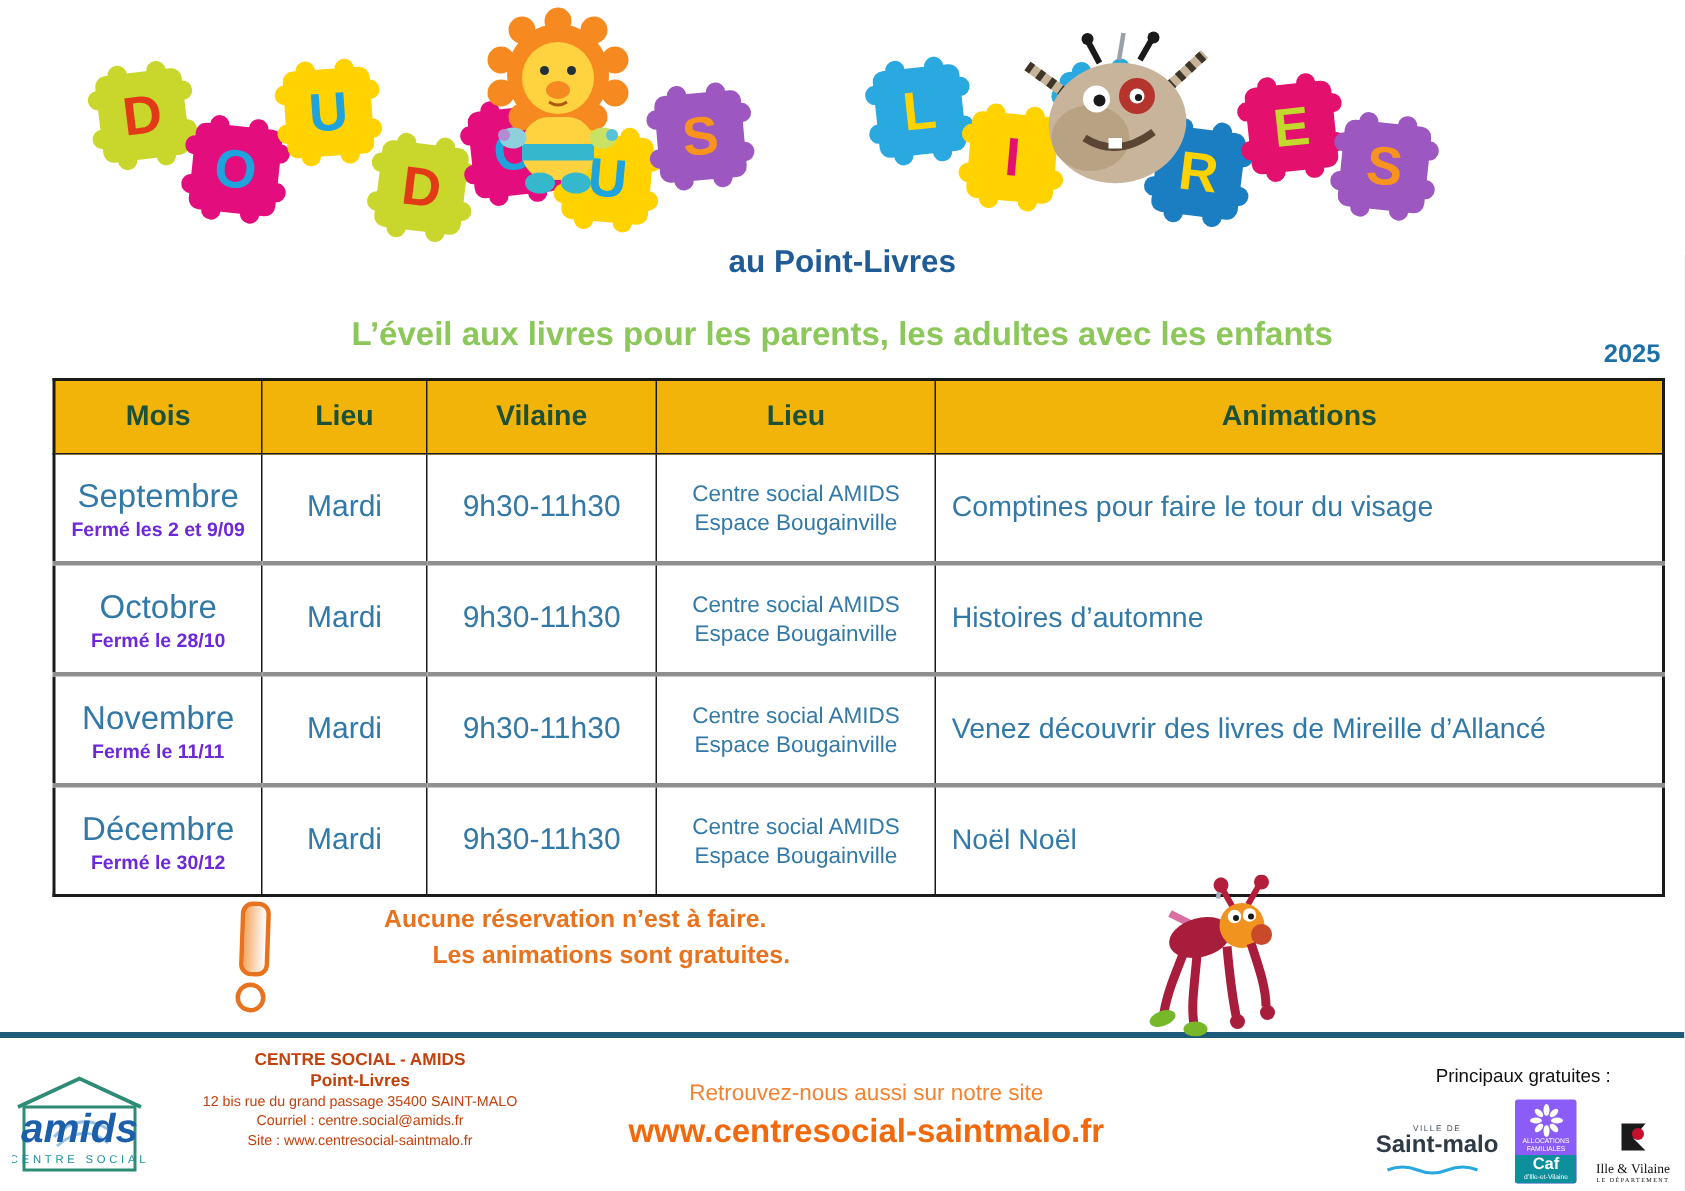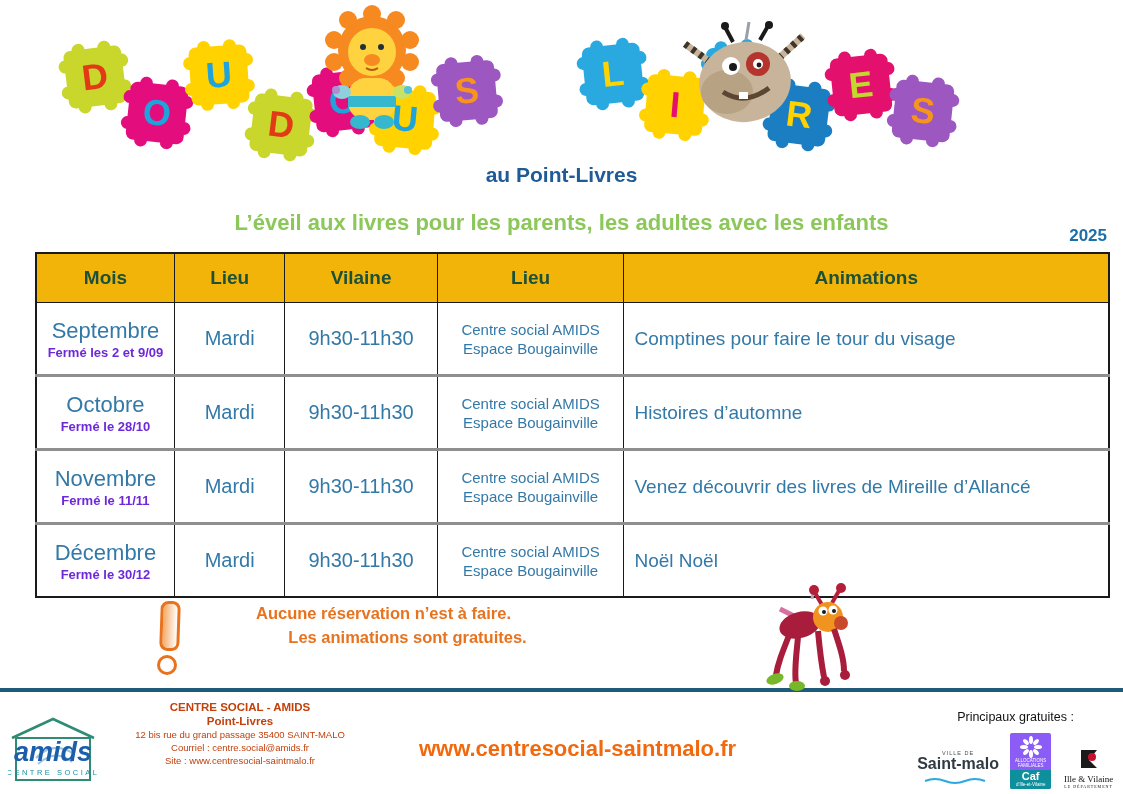--- a/index.html
+++ b/index.html
@@ -52,21 +52,21 @@
   .notes .nl{text-align:center;}
   .notes .nl2{margin-left:22px;} .notes .nl3{margin-left:70px;}
 
   
   .sep{position:absolute;left:0;top:688px;width:1123px;height:4px;background:#1E5B7A;}
   .f-left-text{position:absolute;left:100px;top:700px;width:280px;text-align:center;color:#c2410c;}
   .f-org,.f-service{font-size:11.5px;font-weight:bold;line-height:14px;}
   .f-small{font-size:9.5px;line-height:13px;}
   .f-center{position:absolute;left:395px;top:720px;width:365px;text-align:center;}
   .f-center .fc1{font-size:15px;color:#F4812F;}
-  .f-center .fc2{font-size:22px;font-weight:bold;color:#F2690D;margin-top:16px;}
+  .f-center .fc2{font-size:22px;font-weight:bold;color:#F2690D;margin-top:4px;}
   .f-right-label{position:absolute;left:928px;top:710px;width:175px;text-align:center;
                  font-size:12.5px;color:#111;}
   .f-logos{position:absolute;left:916px;top:733px;width:200px;display:flex;
            align-items:flex-end;gap:10px;}
   .sm-logo{width:86px;text-align:center;}
   .sm-top{font-size:5.5px;letter-spacing:1px;color:#44505a;}
   .sm-name{font-size:16px;font-weight:bold;color:#2E3A45;line-height:15px;}
   .caf-logo{width:42px;height:56px;background:#8b5cf6;border-radius:2px;overflow:hidden;
             display:flex;flex-direction:column;align-items:center;}
   .caf-star{margin-top:3px;}
@@ -403,20 +403,21 @@
 
   <div class="f-left-text">
     <div class="f-org">CENTRE SOCIAL - AMIDS</div>
     <div class="f-service">Point-Livres</div>
     <div class="f-small">12 bis rue du grand passage 35400 SAINT-MALO</div>
     <div class="f-small">Courriel : centre.social@amids.fr</div>
     <div class="f-small">Site : www.centresocial-saintmalo.fr</div>
   </div>
 
   <div class="f-center">
+    <div class="fc1">Retrouvez-nous aussi sur notre site</div>
     <div class="fc2">www.centresocial-saintmalo.fr</div>
   </div>
 
   <div class="f-right-label">Principaux gratuites :</div>
   <div class="f-logos">
     <div class="sm-logo">
       <div class="sm-top">VILLE DE</div>
       <div class="sm-name">Saint-malo</div>
       <svg width="70" height="8" viewBox="0 0 70 8">
         <path d="M2 4 Q12 0 22 4 T42 4 T62 4" fill="none" stroke="#2AA9E0" stroke-width="2"></path>

